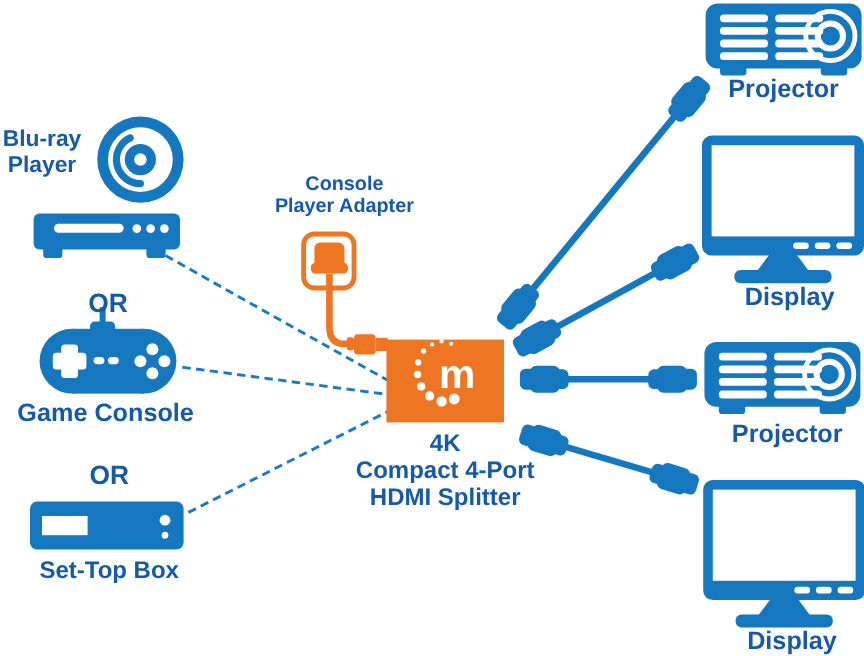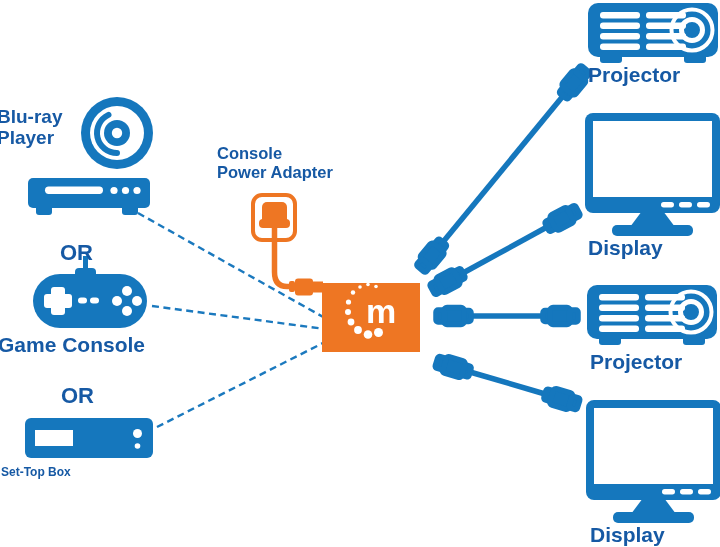--- a/index.html
+++ b/index.html
@@ -2,24 +2,24 @@
 <html><head>
 <meta charset="utf-8">
 <style>
   html,body{margin:0;padding:0;background:#ffffff;}
   #stage{
     position:relative;width:720px;height:547px;background:#ffffff;overflow:hidden;
     font-family:"Liberation Sans","DejaVu Sans",sans-serif;
   }
   #art{position:absolute;left:0;top:0;}
   .lbl{
-    position:absolute;font-weight:bold;color:#1659A4;text-align:left;
+    position:absolute;font-weight:bold;color:#1659A4;text-align:center;
     line-height:1.08;letter-spacing:0;
   }
-  .lbl-big{font-size:12px;}
+  .lbl-big{font-size:20px;}
   .lbl-or{font-size:22px;margin-top:12px;}
   .lbl-out{font-size:21px;}
   .lbl-power{font-size:16.5px;line-height:1.13;}
   .lbl-splitter{font-size:20px;line-height:1.12;}
   .lbl-bluray{font-size:19px;line-height:1.12;}
 </style>
 </head>
 <body>
 
 <div id="stage">
@@ -174,23 +174,28 @@
   <div class="lbl lbl-or" style="left:60px;top:229px;width:60px;">OR</div>
 
   <div class="lbl lbl-big" style="left:-2px;top:334px;width:180px;font-size:21px;">Game Console</div>
 
   <div class="lbl lbl-or" style="left:61px;top:372px;width:60px;">OR</div>
 
   <div class="lbl lbl-big" style="left:1px;top:466px;width:180px;">Set-Top Box</div>
 
   <div class="lbl lbl-power" style="left:217px;top:144px;width:140px;">
     <div>Console</div>
-    <div>Power Adapter</div>
+    <div>Player Adapter</div>
   </div>
 
+  <div class="lbl lbl-splitter" style="left:286px;top:359px;width:170px;">
+    <div>4K</div>
+    <div>Compact 4-Port</div>
+    <div>HDMI Splitter</div>
+  </div>
 
   <div class="lbl lbl-out" style="left:588px;top:64px;width:130px;">Projector</div>
 
   <div class="lbl lbl-out" style="left:588px;top:237px;width:140px;">Display</div>
 
   <div class="lbl lbl-out" style="left:590px;top:351px;width:132px;">Projector</div>
 
   <div class="lbl lbl-out" style="left:590px;top:524px;width:140px;">Display</div>
 
 </div>

